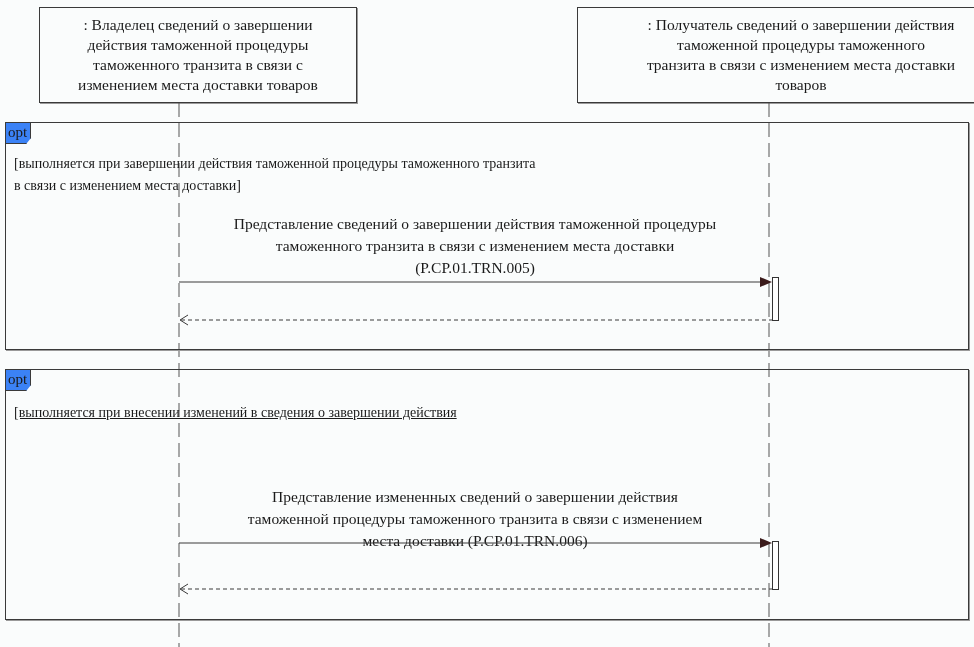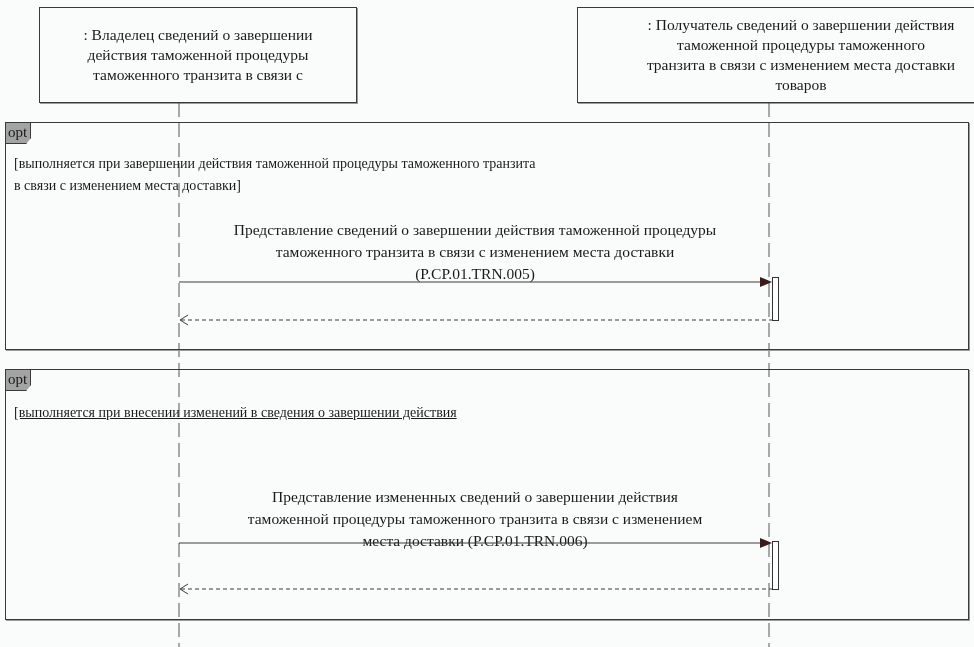--- a/index.html
+++ b/index.html
@@ -21,21 +21,21 @@
     border-left: 1px dashed #555;
   }
   .frame {
     position: absolute; border: 1px solid #3a3a3a; box-sizing: border-box;
     box-shadow: 1px 1px 0 #9a9a9a;
   }
   .frame-tag {
     position: absolute; left: 0; top: 0;
     font-size: 15px; line-height: 18px; padding: 0 3px 2px 2px;
     border-right: 1px solid #3a3a3a; border-bottom: 1px solid #3a3a3a;
-    background: #a3a3a3;
+    background: #3b82f6;
     clip-path: polygon(0 0, 100% 0, 100% 70%, 80% 100%, 0 100%);
   }
   .guard {
     position: absolute; font-size: 14px; line-height: 22px; white-space: nowrap;
   }
   .msg-label {
     position: absolute; font-size: 15.5px; line-height: 22px; text-align: center;
     white-space: nowrap;
   }
   .activation {
@@ -45,20 +45,21 @@
   svg { position: absolute; left: 0; top: 0; }
 </style>
 </head>
 <body>
 
 <div class="lifeline-box" style="left:15px; top:7px; width:318px; height:96px;margin-left:24px;">
   <div>
     <div>: Владелец сведений о завершении</div>
     <div>действия таможенной процедуры</div>
     <div>таможенного транзита в связи с</div>
+    <div>изменением места доставки товаров</div>
   </div>
 </div>
 
 <div class="lifeline-box" style="left:577px; top:7px; width:448px; height:96px;">
   <div>
     <div>: Получатель сведений о завершении действия</div>
     <div>таможенной процедуры таможенного</div>
     <div>транзита в связи с изменением места доставки</div>
     <div>товаров</div>
   </div>
@@ -76,21 +77,21 @@
 </div>
 
 <div class="frame" style="left:5px; top:122px; width:964px; height:228px;">
   <div class="frame-tag">opt</div>
   <div class="guard" style="left:8px; top:30px;">
     <div>[выполняется при завершении действия таможенной процедуры таможенного транзита</div>
     <div>в связи с изменением места доставки]</div>
   </div>
 </div>
 
-<div class="msg-label" style="left:178px; width:594px; top:219px;">
+<div class="msg-label" style="left:178px; width:594px; top:213px;">
   <div>Представление сведений о завершении действия таможенной процедуры</div>
   <div>таможенного транзита в связи с изменением места доставки</div>
   <div>(P.CP.01.TRN.005)</div>
 </div>
 
 <div class="activation" style="left:772px; top:277px; height:44px;"></div>
 
 <div class="frame" style="left:5px; top:369px; width:964px; height:251px;">
   <div class="frame-tag">opt</div>
   <div class="guard" style="left:8px; top:32px;text-decoration:underline;">

